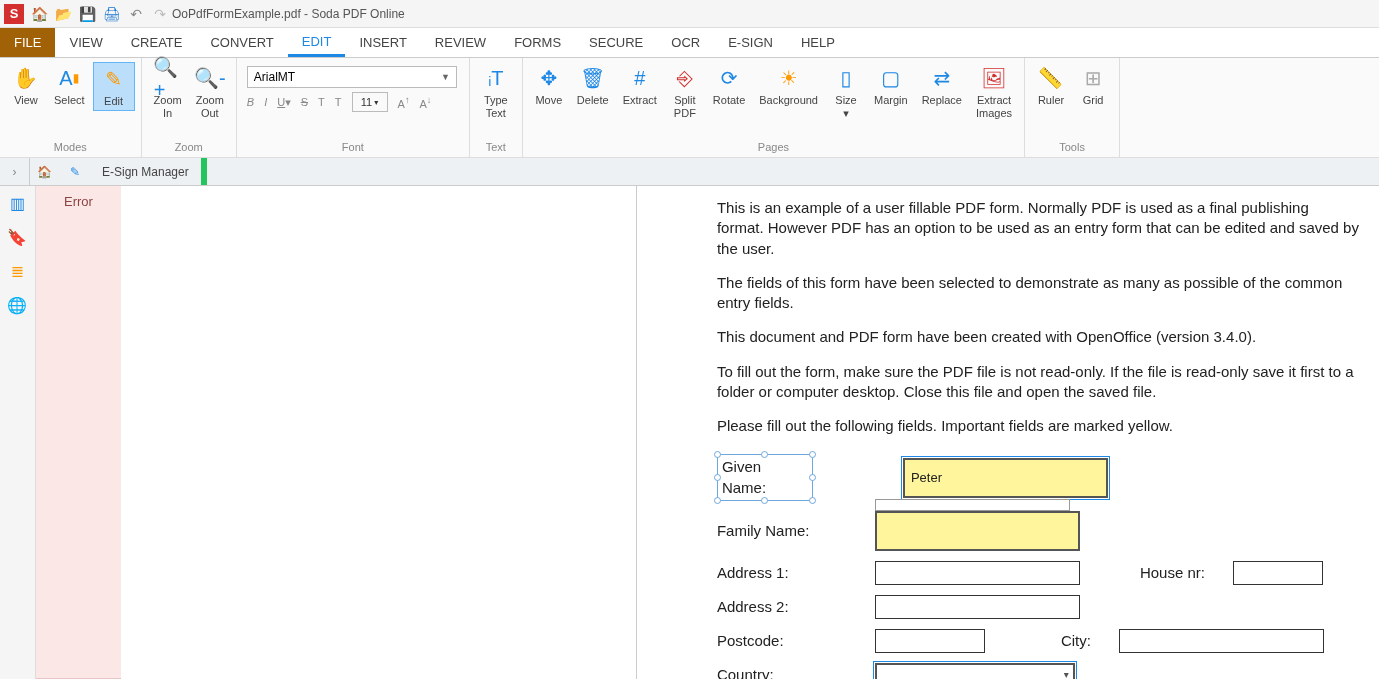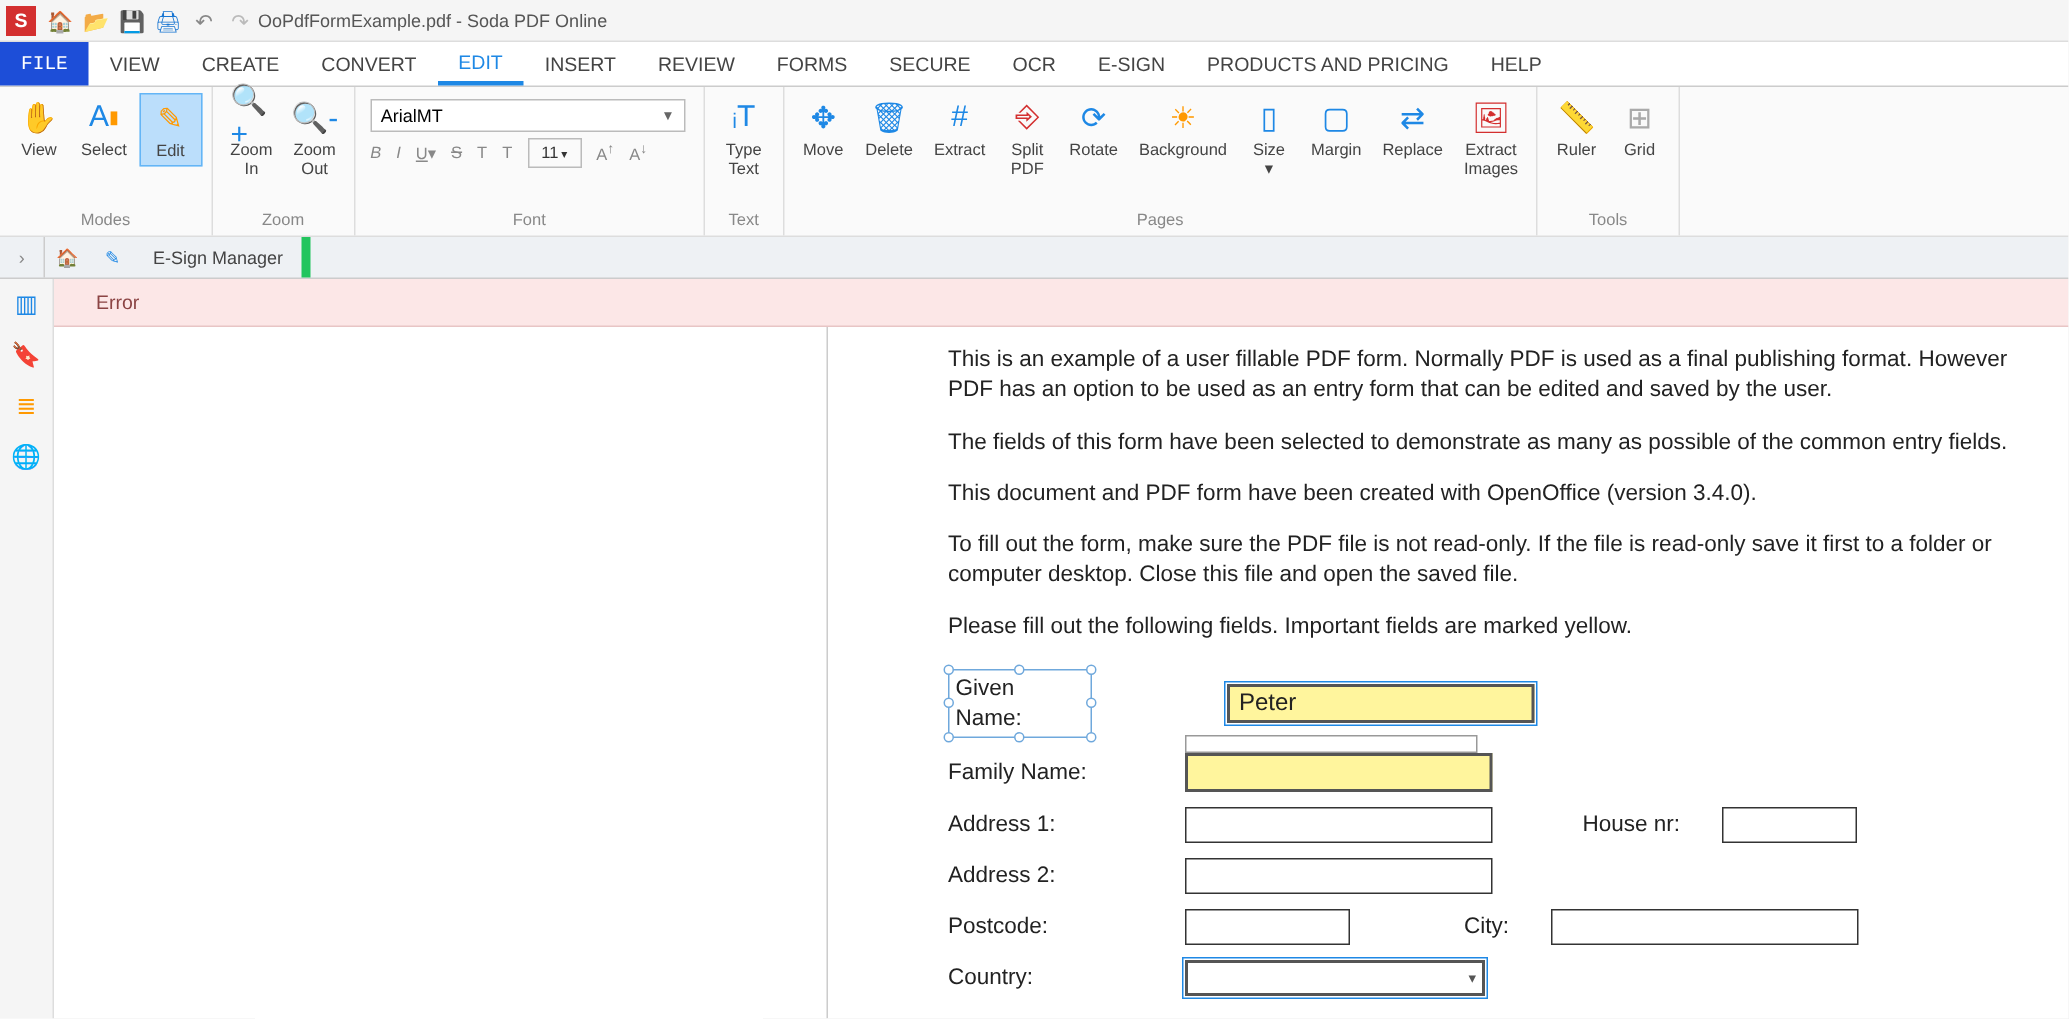--- a/index.html
+++ b/index.html
@@ -7,21 +7,21 @@
 
 
 .titlebar { height: 28px; background: #f5f5f5; border-bottom: 1px solid #ddd; display: flex; align-items: center; padding: 0 4px; }
 .titlebar .logo { width: 20px; height: 20px; background: #d32f2f; color: #fff; display: flex; align-items: center; justify-content: center; font-weight: bold; font-size: 13px; margin-right: 4px; }
 .titlebar .qicon { width: 20px; height: 20px; display: flex; align-items: center; justify-content: center; color: #1976d2; font-size: 14px; cursor: pointer; margin: 0 2px; }
 .titlebar .title { flex: 1; color: #555; font-size: 12px; }
 
 
 .menubar { height: 30px; display: flex; align-items: stretch; border-bottom: 1px solid #ccc; }
 .menubar .menuitem { padding: 0 14px; display: flex; align-items: center; color: #444; font-size: 13px; cursor: pointer; }
-.menubar .menuitem.file { background: #1d4ed8; color: #fff; font-weight: normal; font-family: Liberation Mono, monospace; }
+.menubar .menuitem.file { background: #a16207; color: #fff; font-weight: normal; }
 .menubar .menuitem.active { color: #1e88e5; border-bottom: 3px solid #1e88e5; padding-bottom: 0; }
 
 
 .ribbon { display: flex; background: #fafafa; border-bottom: 1px solid #ddd; height: 100px; }
 .rgroup { display: flex; flex-direction: column; border-right: 1px solid #ddd; padding: 4px 6px 0; }
 .rgroup .rcontent { flex: 1; display: flex; align-items: flex-start; gap: 2px; }
 .rgroup .rlabel { text-align: center; color: #888; font-size: 11px; padding: 2px 0 4px; }
 .rbtn { display: flex; flex-direction: column; align-items: center; padding: 2px 6px; cursor: pointer; min-width: 40px; }
 .rbtn .ricon { width: 28px; height: 28px; display: flex; align-items: center; justify-content: center; font-size: 20px; color: #1e88e5; margin-bottom: 2px; }
 .rbtn .rtxt { font-size: 11px; color: #444; text-align: center; line-height: 1.15; }
@@ -39,36 +39,36 @@
 .tabsrow .tabicon { width: 30px; display: flex; align-items: center; justify-content: center; color: #1e88e5; border-right: 0; }
 .tabsrow .tab { padding: 0 12px; display: flex; align-items: center; font-size: 12px; color: #444; border-right: 6px solid #22c55e; cursor: pointer; gap: 8px; }
 .tabsrow .tab.active { background: #cfe3f5; border-top: 2px solid #1e88e5; }
 .tabsrow .tab .close { color: #888; font-size: 14px; }
 
 
 .main { display: flex; height: calc(679px - 28px - 30px - 100px - 28px); }
 .sidepanel { width: 36px; background: #f5f5f5; border-right: 1px solid #ddd; display: flex; flex-direction: column; align-items: center; padding-top: 6px; gap: 12px; }
 .sidepanel .sicon { width: 22px; height: 22px; display: flex; align-items: center; justify-content: center; font-size: 16px; cursor: pointer; }
 
-.content { flex: 1; display: flex; flex-direction: column; }
+.content { flex: 1; display: flex; flex-direction: row; }
 .errorbar { background: #fce7e7; color: #8b4444; padding: 8px 28px; font-size: 13px; border-bottom: 1px solid #e8c5c5; }
 .docarea { flex: 1; display: flex; background: #f0f0f0; overflow: hidden; }
 .leftgutter { width: 515px; background: #fff; }
 .page { flex: 1; background: #fff; border-left: 1px solid #ccc; padding: 12px 20px 20px 80px; font-size: 15px; color: #222; line-height: 1.35; }
 .page p { margin-bottom: 14px; }
 
 .form { margin-top: 18px; }
 .form .row { display: flex; align-items: center; margin-bottom: 10px; gap: 28px; }
 .form .lbl { width: 130px; font-size: 15px; }
 .form .selbox { position: relative; border: 1px solid #6fa8dc; width: 96px; padding: 2px 4px; font-size: 15px; }
 .form .selbox .h { position: absolute; width: 7px; height: 7px; border: 1px solid #6fa8dc; background: #fff; border-radius: 50%; }
 .h.tl { top: -4px; left: -4px; } .h.tc { top: -4px; left: 50%; margin-left: -4px; } .h.tr { top: -4px; right: -4px; }
 .h.ml { top: 50%; left: -4px; margin-top: -4px; } .h.mr { top: 50%; right: -4px; margin-top: -4px; }
 .h.bl { bottom: -4px; left: -4px; } .h.bc { bottom: -4px; left: 50%; margin-left: -4px; } .h.br { bottom: -4px; right: -4px; }
-.form .yf { background: #fff59d; border: 2px solid #555; width: 205px; height: 26px; padding: 0 6px; display: flex; align-items: center; font-size: 16px; }
+.form .yf { background: #fff59d; border: 2px solid #555; width: 205px; height: 40px; padding: 0 6px; display: flex; align-items: center; font-size: 13px; }
 .form .yf.ol { outline: 1px solid #1e88e5; outline-offset: 1px; }
 .form .wf { border: 1px solid #333; background: #fff; height: 24px; }
 .form .sel { width: 200px; height: 24px; border: 2px solid #555; background: #fff; display: flex; align-items: center; justify-content: flex-end; padding-right: 4px; outline: 1px solid #1e88e5; outline-offset: 1px; }
 .form .sel .arr { font-size: 10px; color: #555; }
 </style>
 </head>
 <body>
 
 <div class="titlebar">
   <div class="logo">S</div>
@@ -86,21 +86,20 @@
   <div class="menuitem">VIEW</div>
   <div class="menuitem">CREATE</div>
   <div class="menuitem">CONVERT</div>
   <div class="menuitem active">EDIT</div>
   <div class="menuitem">INSERT</div>
   <div class="menuitem">REVIEW</div>
   <div class="menuitem">FORMS</div>
   <div class="menuitem">SECURE</div>
   <div class="menuitem">OCR</div>
   <div class="menuitem">E-SIGN</div>
-  <div class="menuitem">PRODUCTS AND PRICING</div>
   <div class="menuitem">HELP</div>
 </div>
 
 <div class="ribbon">
   <div class="rgroup">
     <div class="rcontent">
       <div class="rbtn">
           <div class="ricon">✋</div>
           <div class="rtxt">View</div>
         </div>

